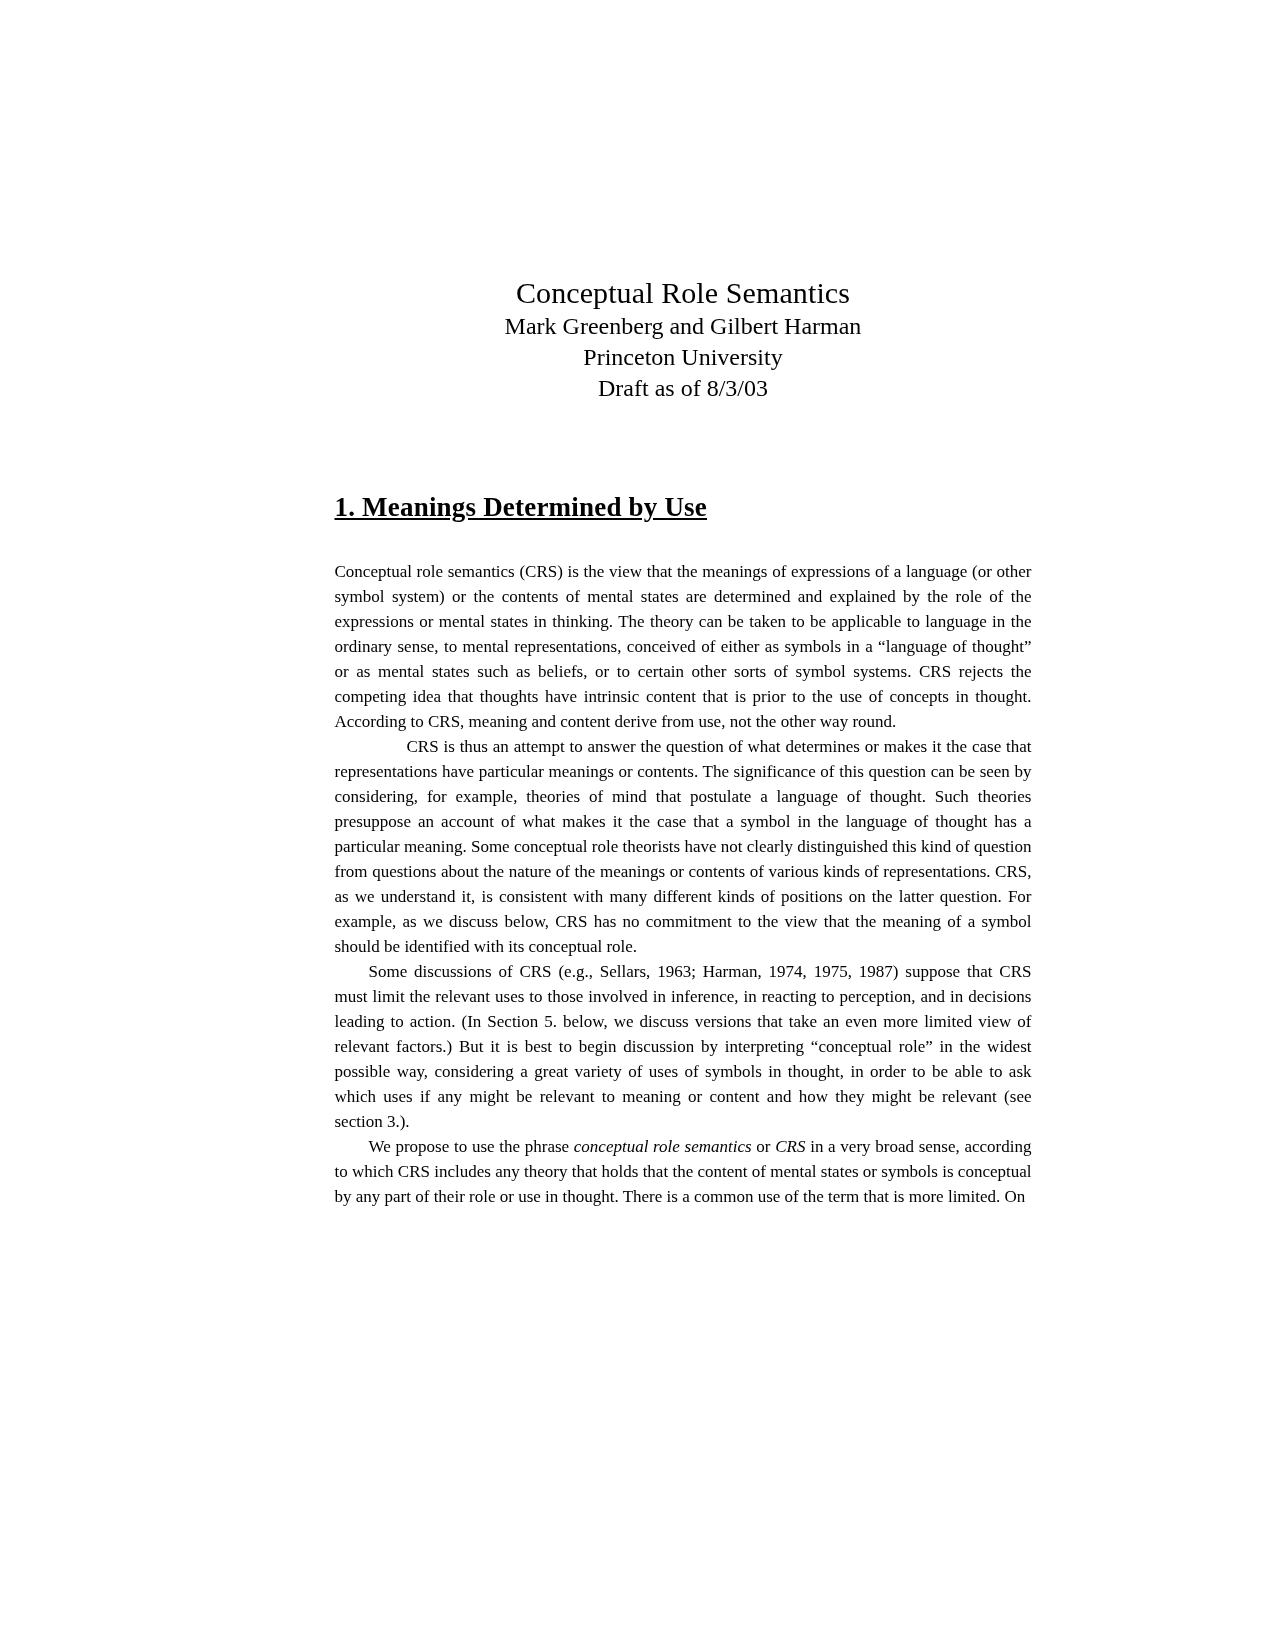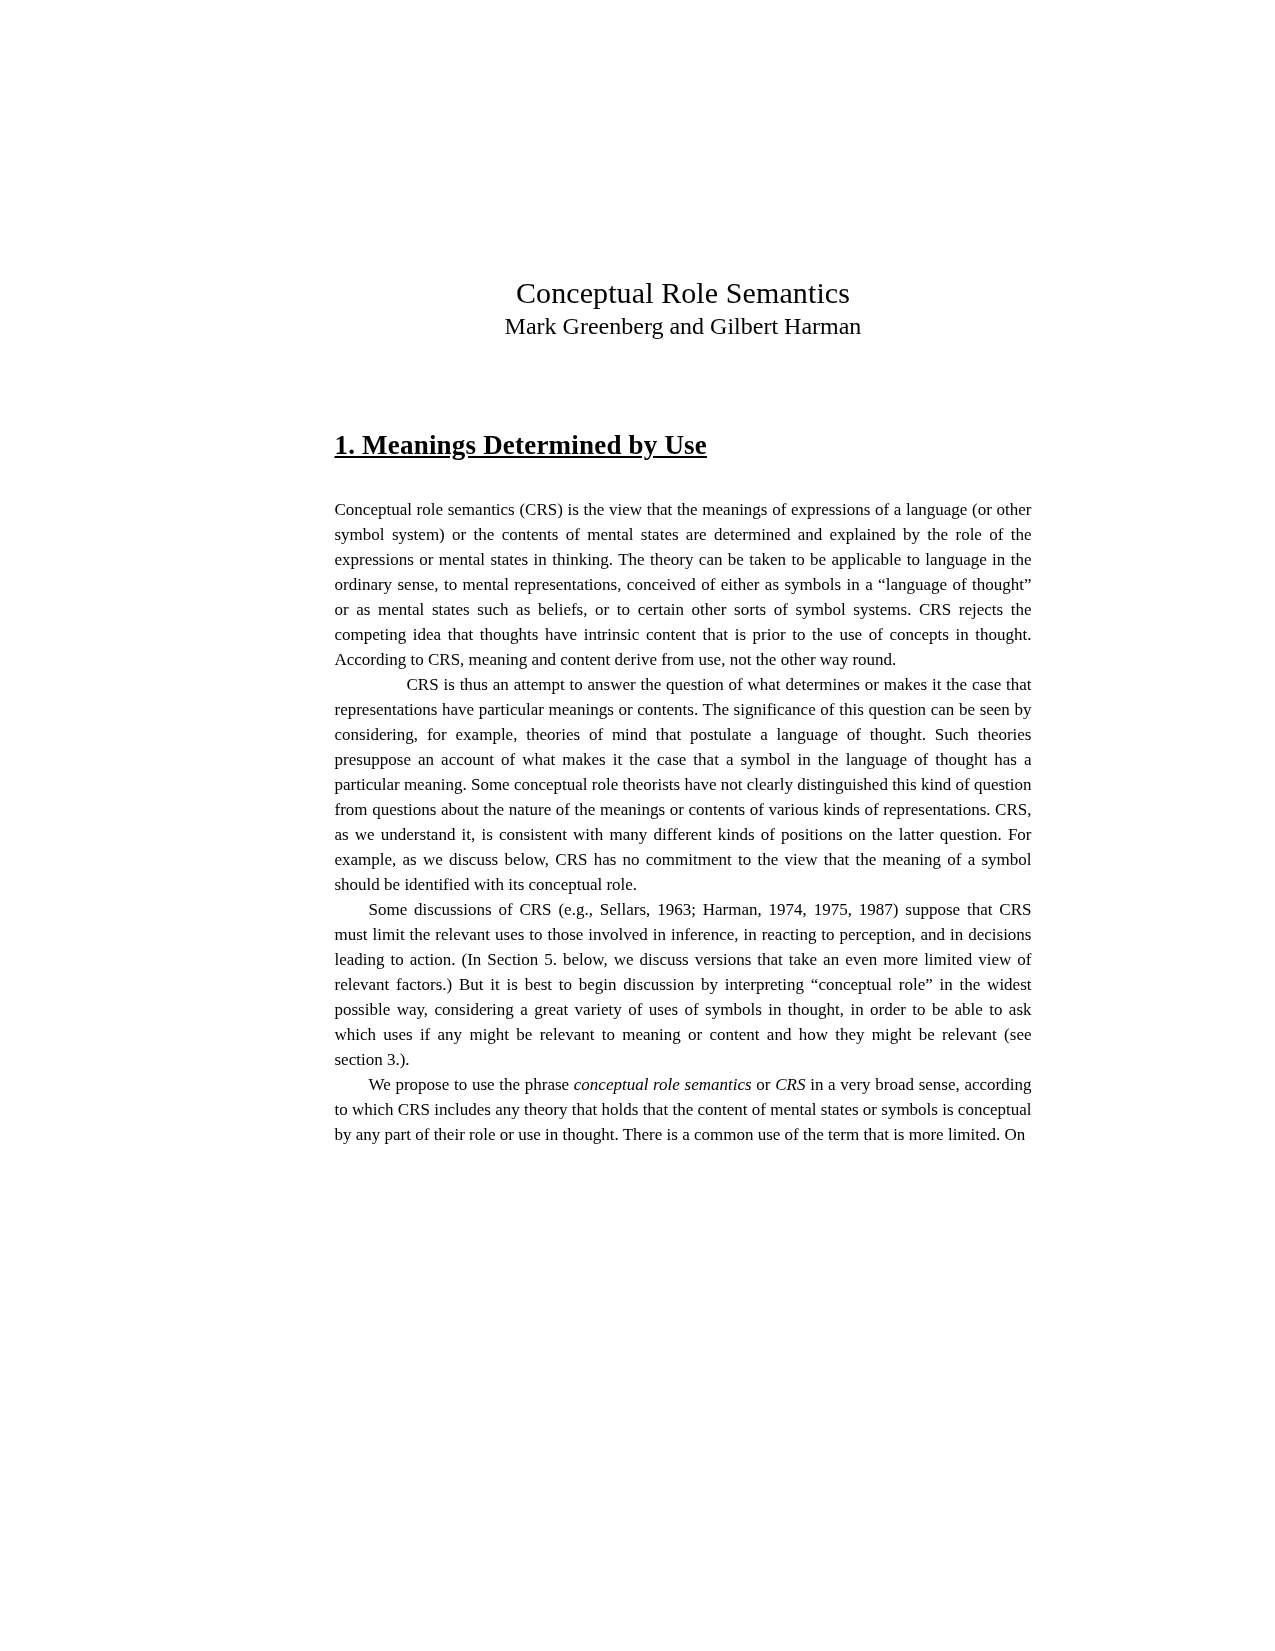--- a/index.html
+++ b/index.html
@@ -71,20 +71,22 @@
 </style>
 </head>
 <body>
 
 <div class="page">
   <div class="content">
 
     <div class="title-block">
       <h1 class="doc-title">Conceptual Role Semantics</h1>
       <div class="doc-authors">Mark Greenberg and Gilbert Harman</div>
+      <div class="doc-affiliation">Princeton University</div>
+      <div class="doc-draft">Draft as of 8/3/03</div>
     </div>
 
     <h2 class="section-heading">1.  Meanings Determined by Use</h2>
 
     <div class="body-block">
       <p class="para indent-none">Conceptual role semantics (CRS) is the view that the meanings of expressions of a language (or other symbol system) or the contents of mental states are determined and explained by the role of the expressions or mental states in thinking.  The theory can be taken to be applicable to language in the ordinary sense, to mental representations, conceived of either as symbols in a “language of thought” or as mental states such as beliefs, or to certain other sorts of symbol systems. CRS rejects the competing idea that thoughts have intrinsic content that is prior to the use of concepts in thought. According to CRS, meaning and content derive from use, not the other way round.</p>
       <p class="para indent-tab">CRS is thus an attempt to answer the question of what determines or makes it the case that representations have particular meanings or contents. The significance of this question can be seen by considering, for example, theories of mind that postulate a language of thought.   Such theories presuppose an account of what makes it the case that a symbol in the language of thought has a particular meaning.  Some conceptual role theorists have not clearly distinguished this kind of question from questions about the nature of the meanings or contents of various kinds of representations.  CRS, as we understand it, is consistent with many different kinds of positions on the latter question.   For example, as we discuss below, CRS has no commitment to the view that the meaning of a symbol should be identified with its conceptual role.</p>
       <p class="para indent-small">Some discussions of CRS (e.g., Sellars, 1963; Harman, 1974, 1975, 1987) suppose that CRS must limit the relevant uses to those involved in inference, in reacting to perception, and in decisions leading to action.  (In Section 5. below, we discuss versions that take an even more limited view of relevant factors.) But it is best to begin discussion by interpreting “conceptual role” in the widest possible way, considering a great variety of uses of symbols in thought, in order to be able to ask which uses if any might be relevant to meaning or content and how they might be relevant (see section 3.).</p>
       <p class="para indent-small"><span>We propose to use the phrase </span><i>conceptual role semantics</i><span> or </span><i>CRS</i><span> in a very broad sense, according to which CRS includes any theory that holds that the content of mental states or symbols is conceptual by any part of their role or use in thought.  There is a common use of the term that is more limited. On</span></p>
     </div>

